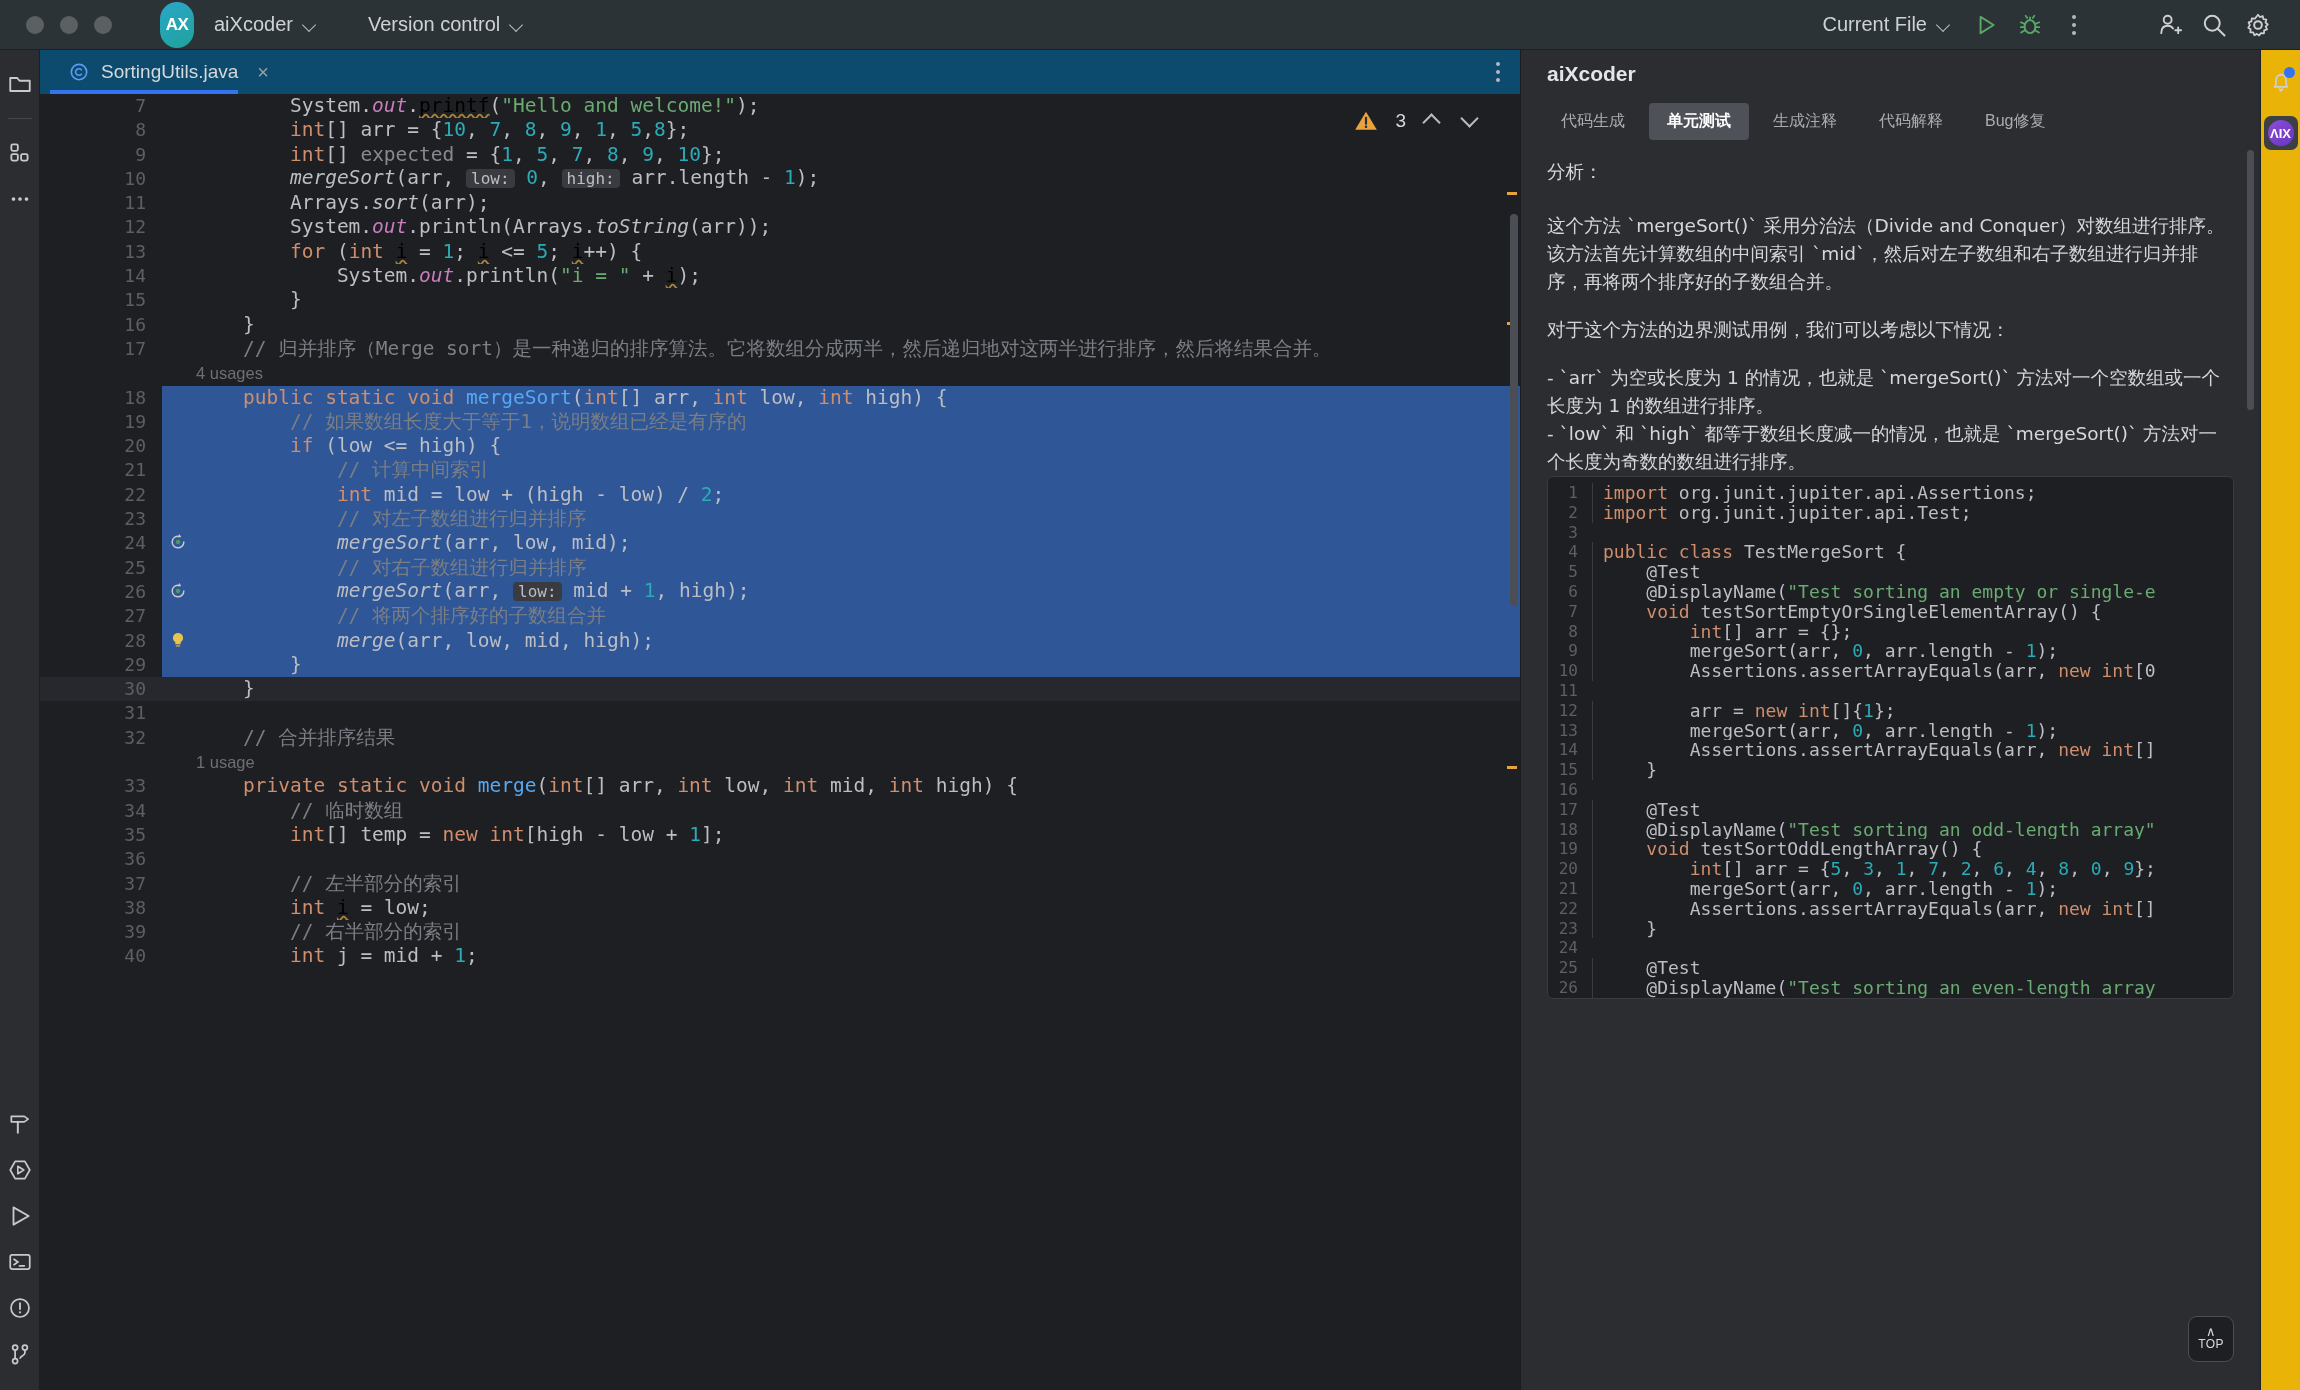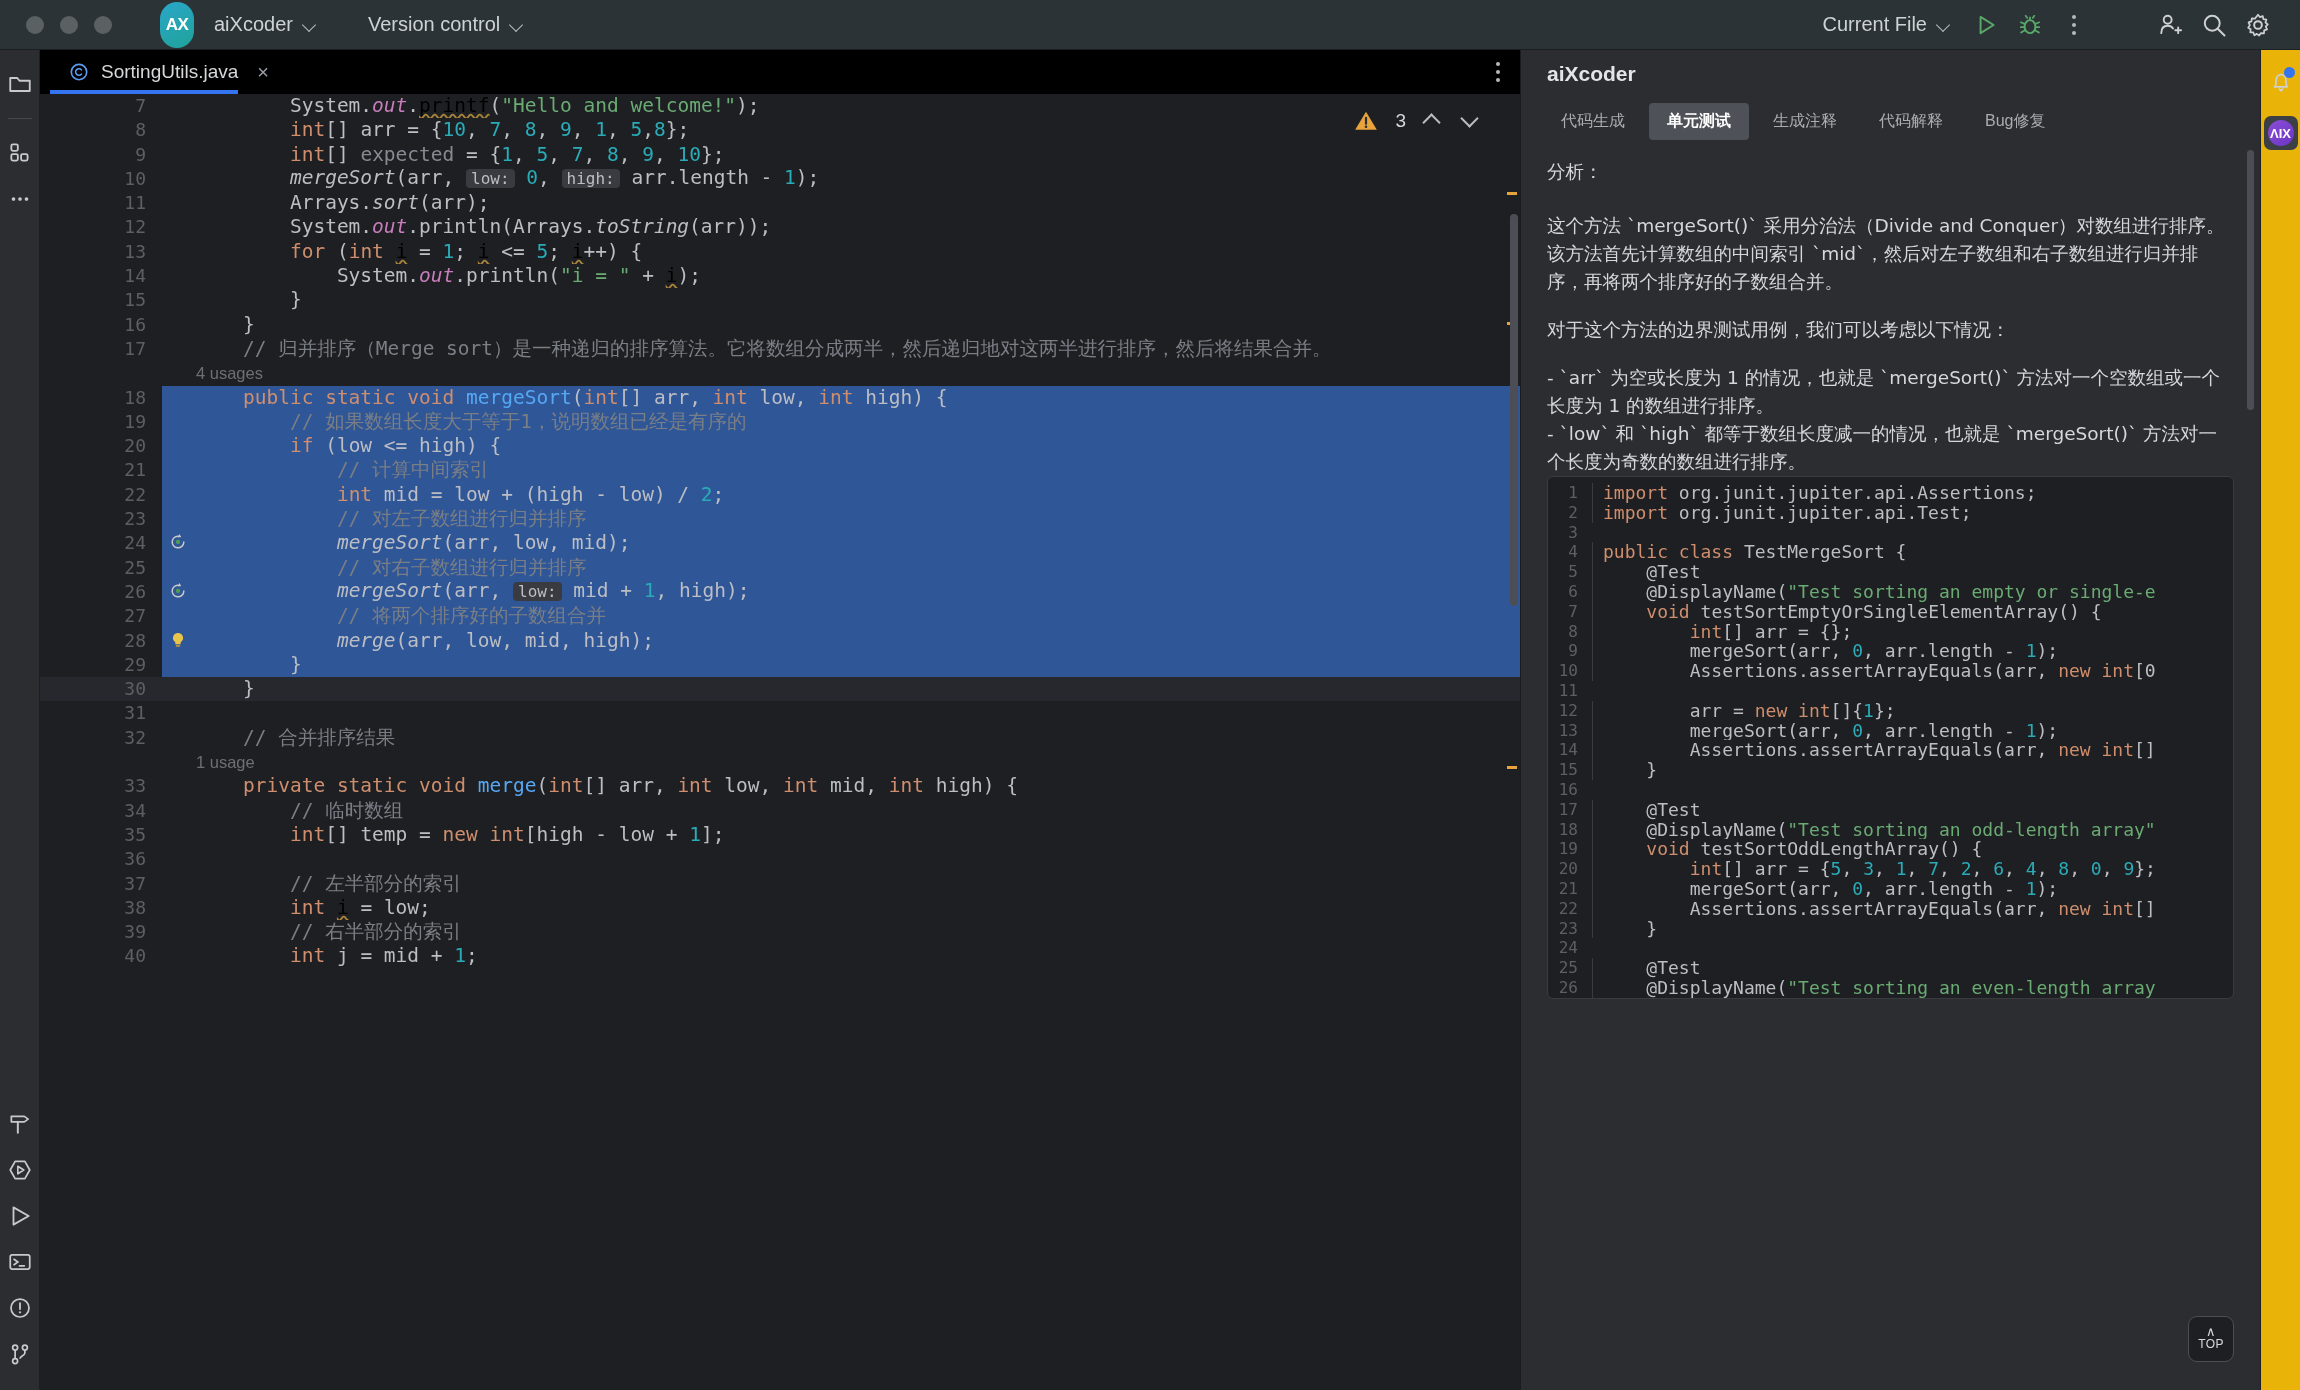--- a/index.html
+++ b/index.html
@@ -60,21 +60,21 @@
   .rail-icon {
     width: 36px; height: 40px; display:flex; align-items:center; justify-content:center;
     cursor: pointer; margin-bottom: 6px;
   }
   .rail-divider { width: 24px; height:1px; background:#45484b; margin: 8px 0 14px 0; }
   .rail-bottom { margin-top: auto; display:flex; flex-direction:column; align-items:center; padding-bottom: 10px; }
 
   
   .editor-col { flex: 1; display: flex; flex-direction: column; min-width: 0; background: #1e1f22; position: relative; }
   .tabbar {
-    height: 44px; min-height:44px; background:#000000; display:flex; align-items:center;
+    height: 44px; min-height:44px; background:#0c4a6e; display:flex; align-items:center;
     position: relative; padding-left: 14px;
   }
   .etab {
     display:flex; align-items:center; gap:11px; height:44px; padding: 0 14px;
     color:#d6d8da; font-size:19px; position:relative; cursor:pointer;
   }
   .etab .cls { color:#9aa0a6; font-size:20px; margin-left:8px; }
   .etab-underline{
     position:absolute; left:10px; bottom:0; width:188px; height:4px; background:#3574f0;
   }

